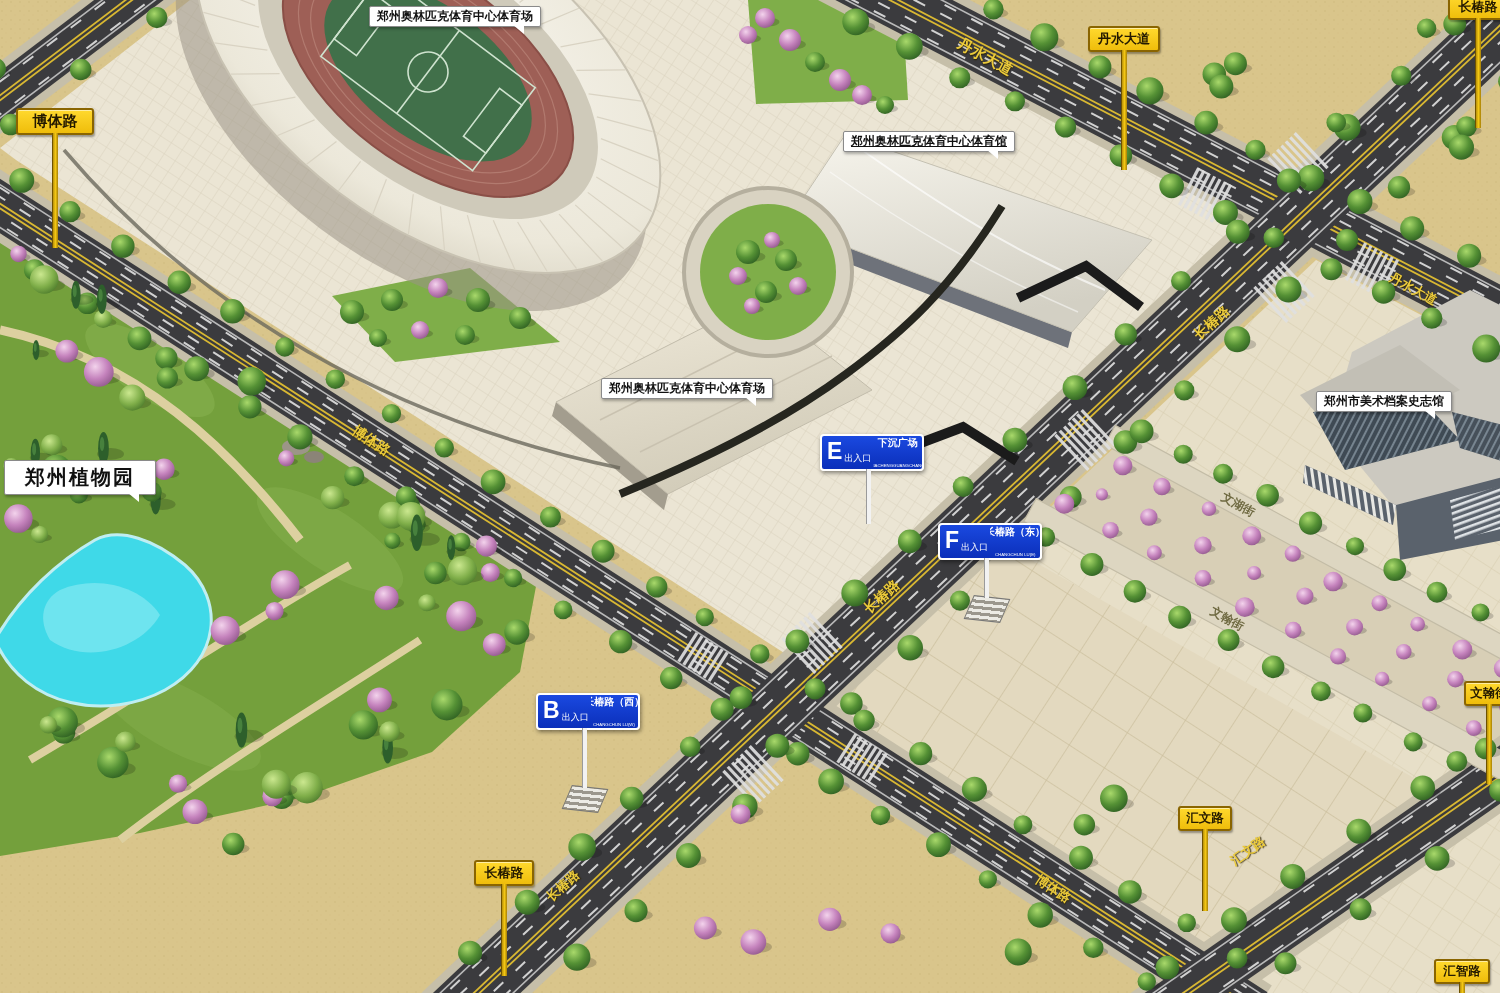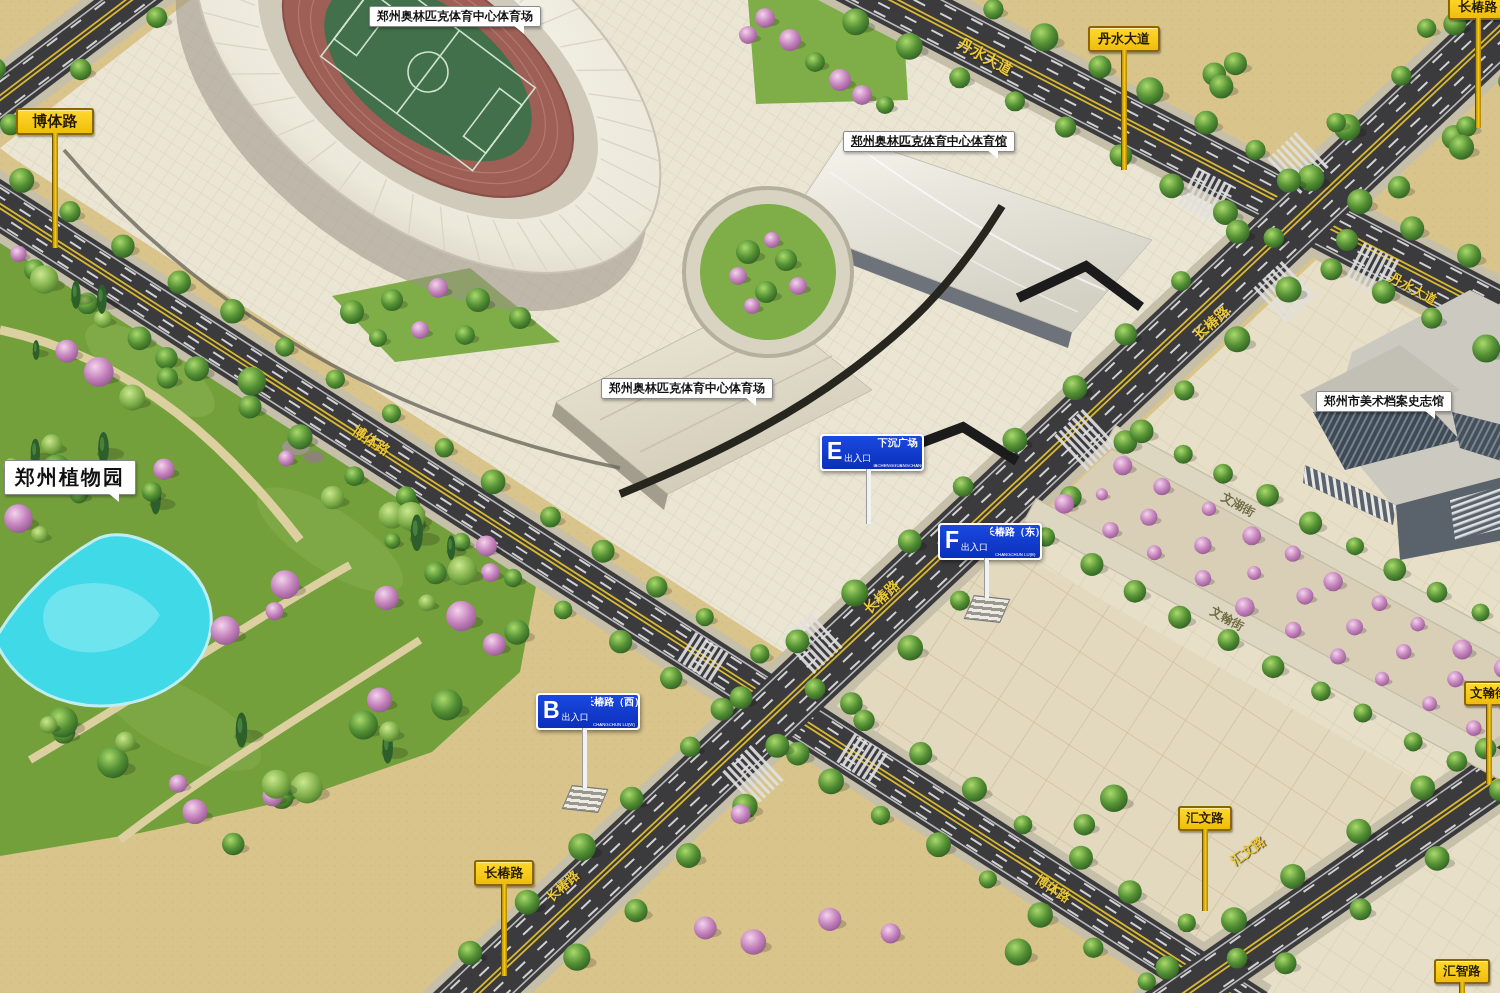--- a/index.html
+++ b/index.html
@@ -7,21 +7,21 @@
          background:#d9c58b;font-family:"Liberation Sans","DejaVu Sans",sans-serif;}
   #scene{position:absolute;left:0;top:0;}
   #labels{position:absolute;left:0;top:0;width:100%;height:100%;}
   #labels>*{position:absolute;}
 
   .bubble{background:#ffffff;border:1px solid #8a8a8a;border-radius:2px;
           padding:1px 7px;color:#111;font-weight:700;font-size:12px;
           white-space:nowrap;box-shadow:1px 2px 3px rgba(0,0,0,.3);z-index:30;}
   .bubble:after{content:"";position:absolute;bottom:-8px;right:16px;width:0;height:0;
           border-left:11px solid transparent;border-top:9px solid #ffffff;}
-  .bubble.large{font-size:20px;padding:3px 10px;letter-spacing:2px;}
+  .bubble.large{font-size:20px;padding:3px 20px;letter-spacing:2px;}
 
   .ysign{background:linear-gradient(#ffd92e,#efbd0b);border:2px solid #8a6500;
          border-radius:3px;color:#241a00;font-weight:700;text-align:center;
          padding:2px 4px;white-space:nowrap;z-index:25;box-sizing:border-box;
          box-shadow:inset 0 1px 0 rgba(255,255,255,.55),1px 2px 2px rgba(0,0,0,.35);}
   .ypole{position:absolute;top:100%;left:50%;width:5px;margin-left:-3px;
          background:linear-gradient(90deg,#b8900a,#f3c713,#a67f06);
          border-left:1px solid #6e5200;z-index:24;}
 
   .bsign{width:104px;height:37px;background:linear-gradient(#1a49e0,#0b2fba);

